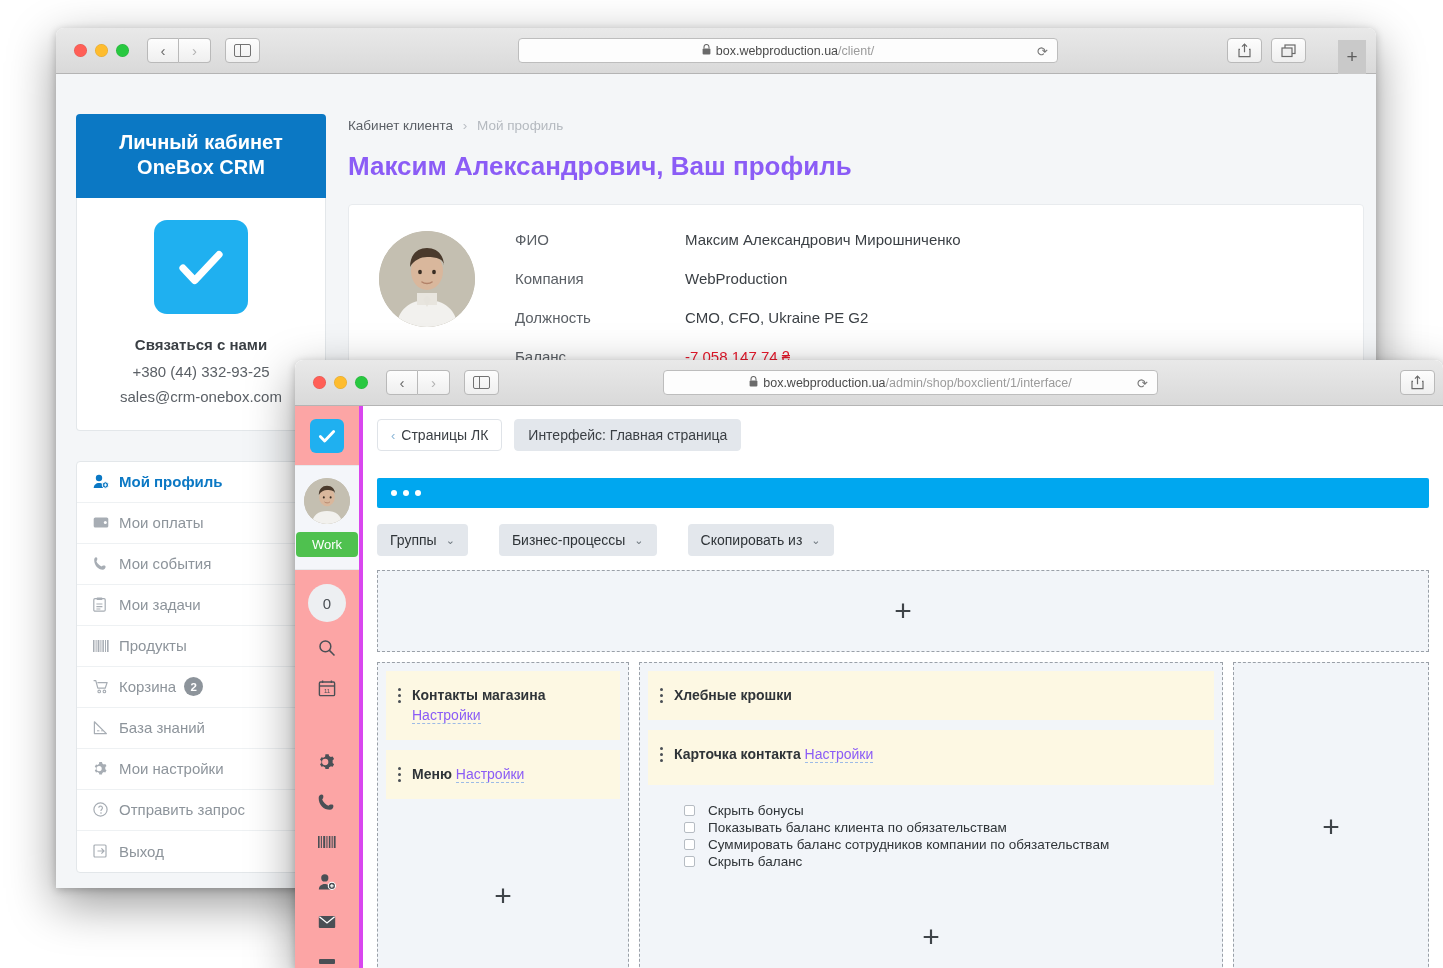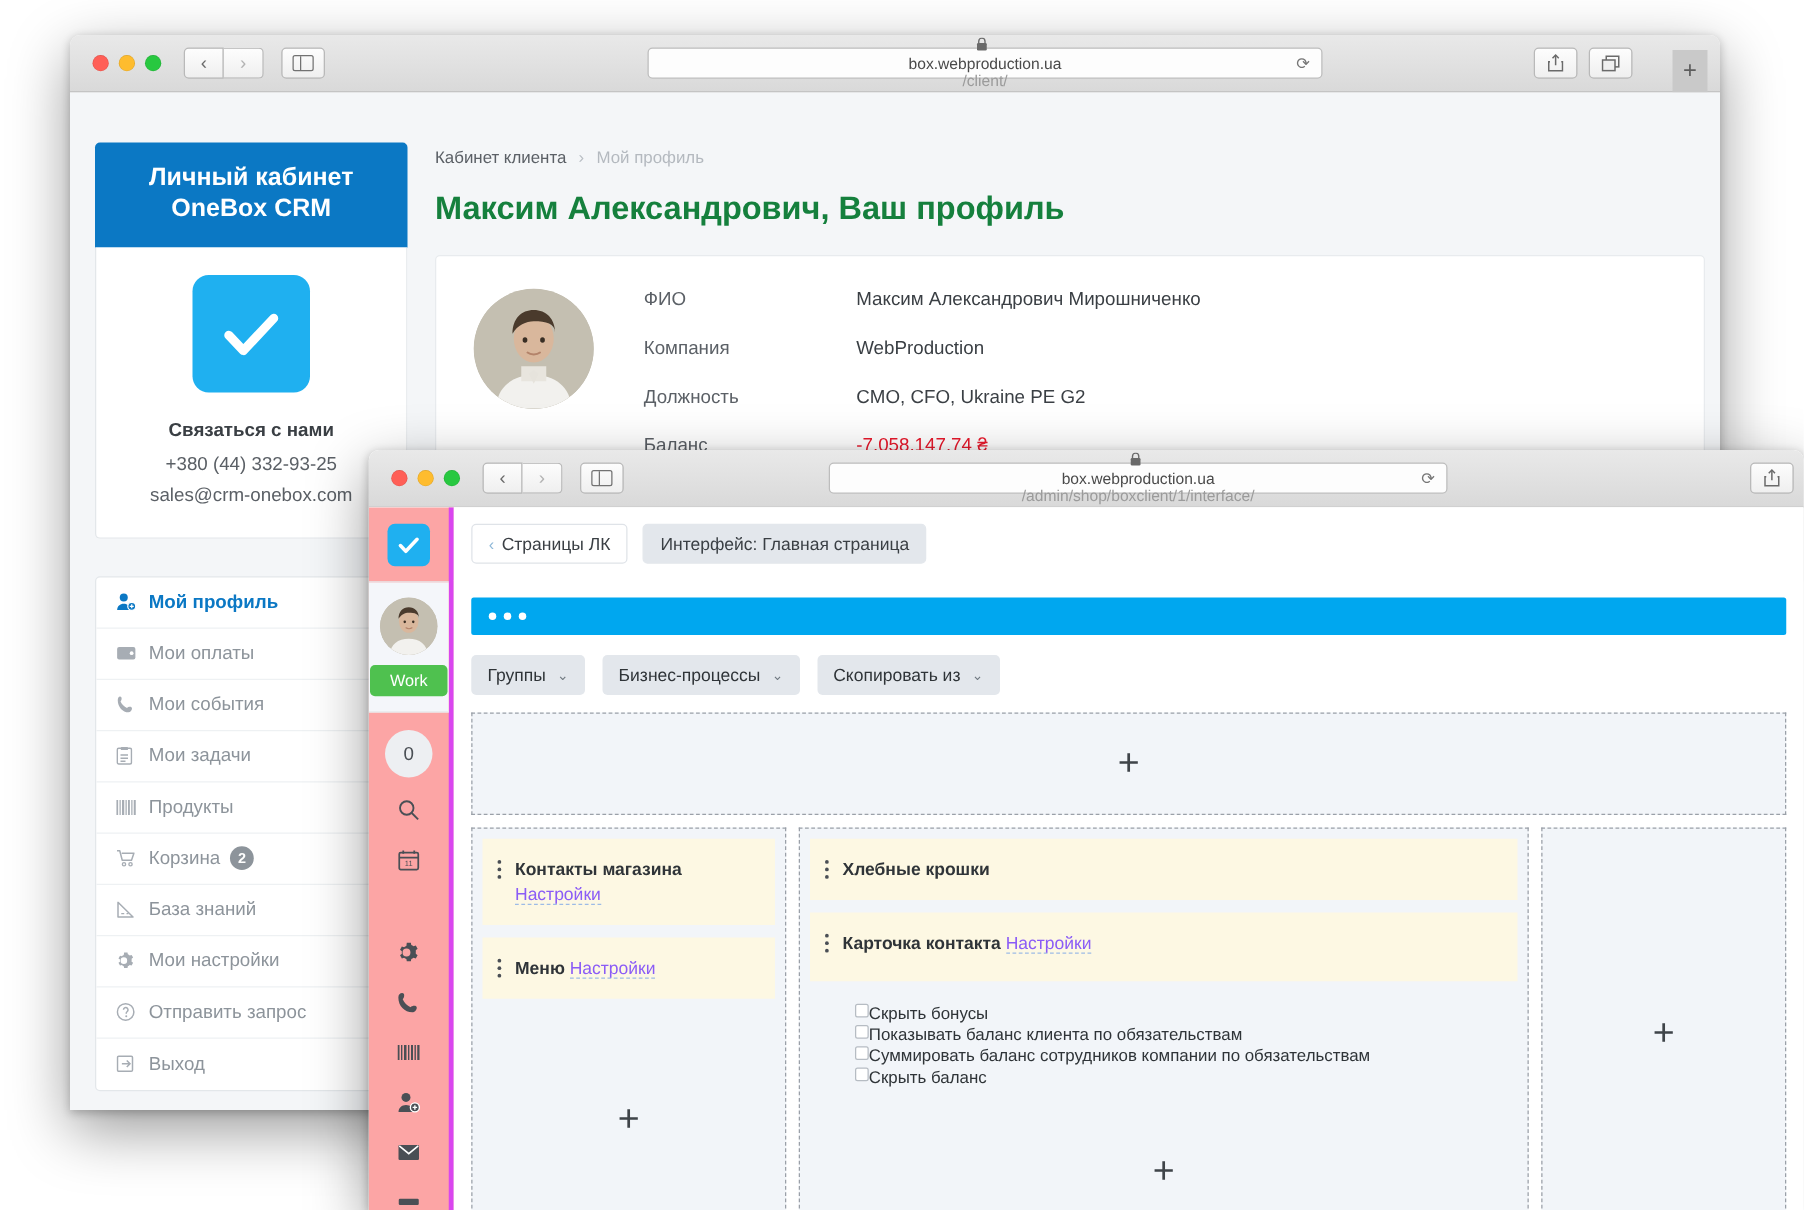--- a/index.html
+++ b/index.html
@@ -43,21 +43,21 @@
     border:1px solid #b9b9b9; border-radius:4px;
     display:flex; align-items:center; justify-content:center;
   }
   .sb-ico { width:17px; height:13px; border:1.3px solid #727272; border-radius:2px; position:relative; }
   .sb-ico:before { content:""; position:absolute; left:5px; top:0; bottom:0; width:1.3px; background:#727272; }
 
   .urlbar {
     position:absolute; height:25px;
     background:#fdfdfd; border:1px solid #bdbdbd; border-radius:4px;
     display:flex; align-items:center; justify-content:center;
-    font-size:12.5px; color:#4a4a4a;flex-direction:column;
+    font-size:12.5px; color:#4a4a4a;
   }
   .urlbar .lock { margin-right:5px; display:inline-block; }
   .url-dim { color:#9b9b9b; }
   .reload { position:absolute; right:9px; top:50%; transform:translateY(-50%); color:#767676; font-size:13px; }
 
   .rightbtns { position:absolute; display:flex; gap:9px; }
   .rbtn {
     width:35px; height:25px;
     background: linear-gradient(180deg,#fdfdfd,#efefef);
     border:1px solid #b9b9b9; border-radius:4px;
@@ -105,21 +105,21 @@
   .badge {
     display:inline-flex; align-items:center; justify-content:center;
     min-width:19px; height:19px; padding:0 5px; margin-left:8px;
     background:#8d949b; color:#fff; border-radius:10px; font-size:11.5px; font-weight:bold;
   }
 
   .w1-main { position:absolute; left:292px; top:44px; right:12px; }
   .crumbs { font-size:13.5px; color:#5b6066; margin-bottom:18px; }
   .crumbs .sep { color:#b9bec4; margin:0 6px; }
   .crumbs .cur { color:#b4b9bf; }
-  .pagetitle { font-size:26px; font-weight:bold; color:#15803d; margin-bottom:22px; }
+  .pagetitle { font-size:26px; font-weight:bold; color:#8b5cf6; margin-bottom:22px; }
   .profcard { background:#fff; border:1px solid #e8ebee; border-radius:4px; padding:26px 30px; display:flex; }
   .avatar-lg {
     width:96px; height:96px; border-radius:50%; flex:0 0 96px; margin-right:40px;
     background: radial-gradient(circle at 50% 38%, #cfc9bb 0%, #bdb8aa 70%);
     overflow:hidden; position:relative;
   }
   .proftable { flex:1; }
   .prow { display:flex; margin-bottom:22px; font-size:15px; }
   .prow:last-child { margin-bottom:0; }
   .plabel { flex:0 0 170px; color:#5b6066; }
@@ -159,21 +159,21 @@
     background:#fff; border:1px solid #dfe3e8; border-radius:4px;
     padding:7px 13px; font-size:14px; color:#3a3f44; display:flex; align-items:center; gap:6px;
   }
   .pillbtn .chev { color:#8fb8d8; font-size:13px; }
   .pillbtn.grey { background:#e3e7ec; border-color:#e3e7ec; }
 
   .canvas { position:absolute; left:0; right:0; top:58px; bottom:0; background:#fff; padding:14px; overflow:hidden; }
   .bluebar { height:30px; background:#00a7ef; border-radius:2px; display:flex; align-items:center; padding:0 14px; gap:6px; }
   .bluebar .d { width:6px; height:6px; border-radius:50%; background:#fff; }
 
-  .dropbtns { display:flex; gap:14px; padding:16px 0 14px;text-align:center; }
+  .dropbtns { display:flex; gap:31px; padding:16px 0 14px;text-align:center; }
   .dd {
     background:#e3e7ec; border-radius:4px; padding:8px 13px; font-size:14px; color:#2f3438;
     display:flex; align-items:center; gap:9px;
   }
   .dd .caret { color:#6f787f; font-size:11px; }
 
   .dashzone {
     border:1px dashed #9aa0a8; background:#f2f5f9;
     display:flex; align-items:center; justify-content:center;
   }
@@ -186,21 +186,21 @@
   .col-c { flex:0 0 196px; align-items:center; justify-content:center; }
 
   .widget { background:#fdf8e3; padding:14px 12px; }
   .w-head { display:flex; align-items:flex-start; gap:10px; }
   .grip { flex:0 0 4px; width:4px; padding-top:3px; }
   .grip i { display:block; width:3px; height:3px; border-radius:50%; background:#4a4f55; margin-bottom:3px; }
   .w-title { font-size:14px; font-weight:bold; color:#2f3438; line-height:1.45; }
   .lnk { color:#8b5cf6; font-weight:normal; border-bottom:1px dashed #9dbbe6; }
 
   .checks { padding:8px 2px 10px 12px; }
-  .chk { display:flex; align-items:flex-start; gap:0; margin-bottom:2px;padding-left:24px; }
+  .chk { display:flex; align-items:center; gap:13px; margin-bottom:2px;padding-left:24px; }
   .chk .box { width:11px; height:11px; border:1px solid #b6bcc3; border-radius:2px; background:#fff; flex:0 0 11px; }
   .chk .ctext { font-size:13.5px; color:#2f3438; }
 
   .spacer-plus { flex:1; display:flex; align-items:center; justify-content:center; }
 </style>
 </head>
 <body>
 
 <div class="stage">
 

